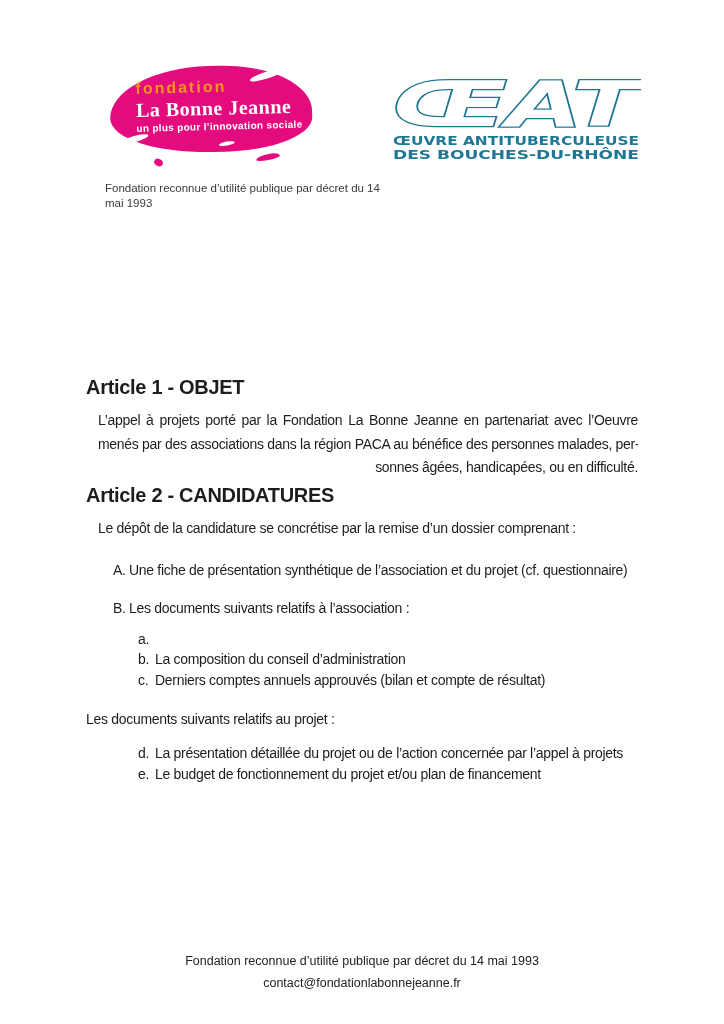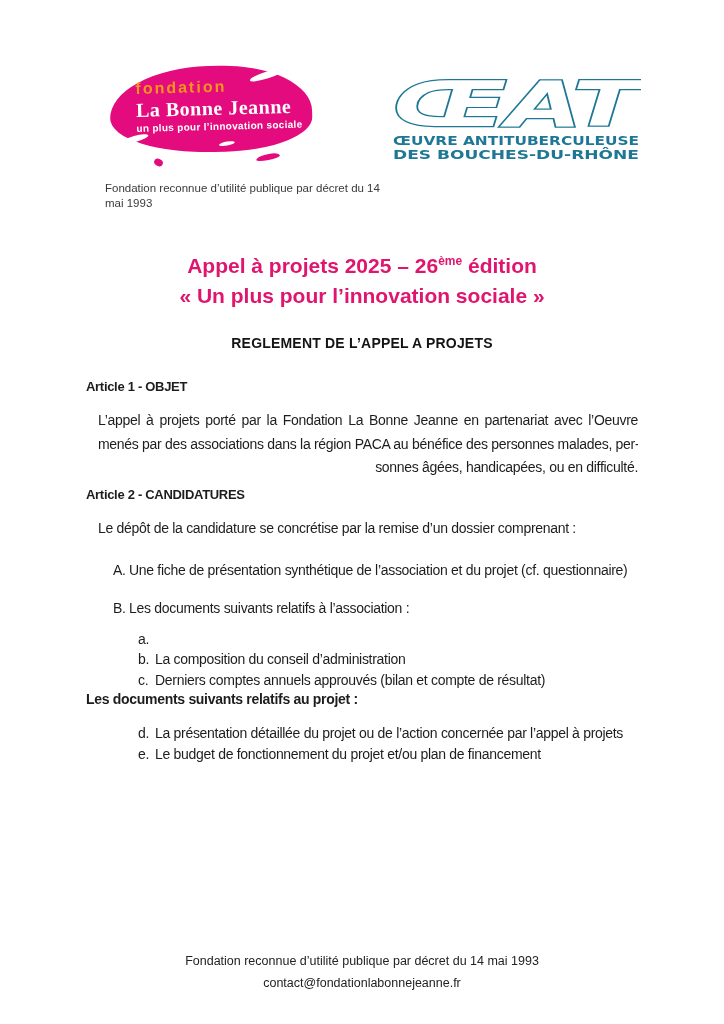--- a/index.html
+++ b/index.html
@@ -36,42 +36,42 @@
   .logo-oeat { position:absolute; left:391px; top:60px; width:250px; height:104px; }
 
   
   .title-block { position:absolute; left:0; right:0; top:246px; text-align:center; }
   .title-line { font-size:21px; font-weight:bold; color:#df156e; line-height:30px; }
   .title-line sup { font-size:12px; }
   .subtitle { margin-top:24px; font-size:14px; font-weight:bold; color:#141414; line-height:17px; letter-spacing:0.2px; }
 
   
   .doc-body { position:absolute; left:86px; top:378px; width:552px; font-size:14px; letter-spacing:-0.3px; color:#1d1d1d; }
-  .doc-body h2 { font-size:13px; font-weight:bold; margin:0; line-height:18px; white-space:nowrap; }
+  .doc-body h2 { font-size:20px; font-weight:bold; margin:0; line-height:18px; white-space:nowrap; }
   .h-a2 { margin-top:6px !important; }
   .h-a3 { margin-top:10px !important; }
   .para { margin:13px 0 0 12px; }
   .jline { line-height:23.5px; text-align:justify; text-align-last:justify; white-space:nowrap; overflow:hidden; }
   .lastline { line-height:23.5px; white-space:nowrap; overflow:hidden;text-align:right; }
   .rich { line-height:23px; }
   .rich b { letter-spacing:-0.2px; }
   .intro { line-height:23px; white-space:nowrap; overflow:hidden; }
   .li { display:flex; line-height:23px; }
   .li .marker { flex:none; }
   .li .txt { flex:1; white-space:nowrap; overflow:hidden; }
   .upper { padding-left:27px; }
   .upper .marker { width:16px; }
   .lower { padding-left:52px; line-height:20.5px; }
   .lower .marker { width:17px; }
   .liA { margin-top:19px; }
   .liB { margin-top:15px; }
   .lia { margin-top:9px; }
   .lid { margin-top:15px; line-height:21px; }
   .lie { line-height:21px; }
-  .bold-head { font-weight:bold; line-height:18px; white-space:nowrap; }
+  .bold-head { margin-top:20px; font-weight:normal; line-height:18px; white-space:nowrap; }
 
   
   .footer { position:absolute; left:0; right:0; top:950px; text-align:center; font-size:12.5px; line-height:22px; color:#222222; }
 </style>
 </head>
 <body>
 
 <div class="page">
 
   <div class="logo-fbj">
@@ -89,25 +89,20 @@
   <div class="caption caption-left">Fondation reconnue d’utilité publique par décret du 14 mai 1993</div>
 
   <div class="logo-oeat">
     <svg width="250" height="104" viewBox="0 0 250 104">
       <text x="125" y="66" text-anchor="middle" font-family="DejaVu Sans, sans-serif" font-size="62" font-weight="bold" font-style="italic" fill="#ffffff" stroke="#1d7795" stroke-width="2.4" paint-order="stroke" textLength="246" lengthAdjust="spacingAndGlyphs">ŒAT</text>
       <text x="125" y="85" text-anchor="middle" font-family="DejaVu Sans, sans-serif" font-size="13" font-weight="bold" fill="#1d7795" textLength="246" lengthAdjust="spacingAndGlyphs">ŒUVRE ANTITUBERCULEUSE</text>
       <text x="125" y="99" text-anchor="middle" font-family="DejaVu Sans, sans-serif" font-size="13" font-weight="bold" fill="#1d7795" textLength="246" lengthAdjust="spacingAndGlyphs">DES BOUCHES-DU-RHÔNE</text>
     </svg>
   </div>
 
-  <div class="title-block">
-    <div class="title-line"><span>Appel à projets 2025 – 26</span><sup>ème</sup><span> édition</span></div>
-    <div class="title-line">« Un plus pour l’innovation sociale »</div>
-    <div class="subtitle">REGLEMENT DE L’APPEL A PROJETS</div>
-  </div>
 
   <div class="doc-body">
 
     <h2>Article 1 - OBJET</h2>
     <div class="para">
       <div class="jline">L’appel à projets porté par la Fondation La Bonne Jeanne en partenariat avec l’Oeuvre</div>
       <div class="jline">menés par des associations dans la région PACA au bénéfice des personnes malades, per-</div>
       <div class="lastline">sonnes âgées, handicapées, ou en difficulté.</div>
     </div>
 

